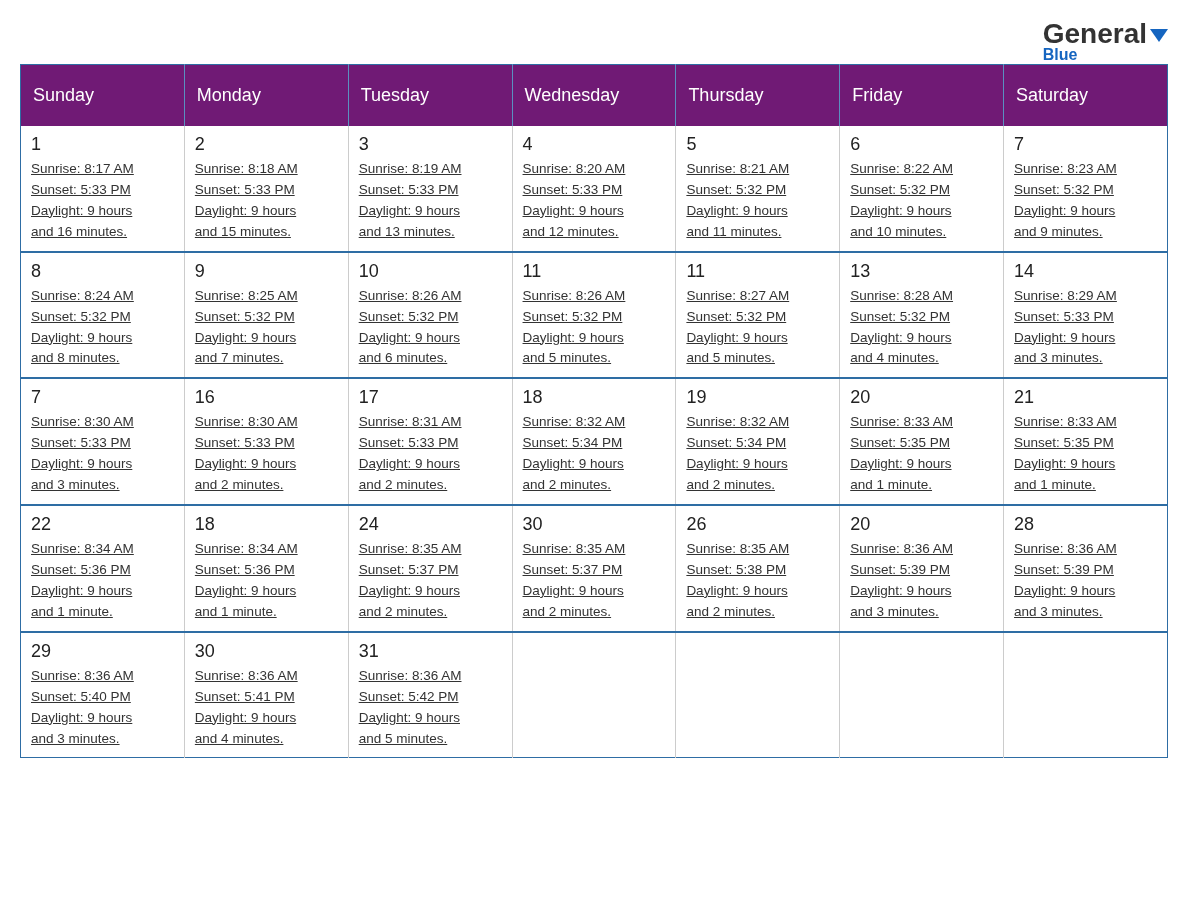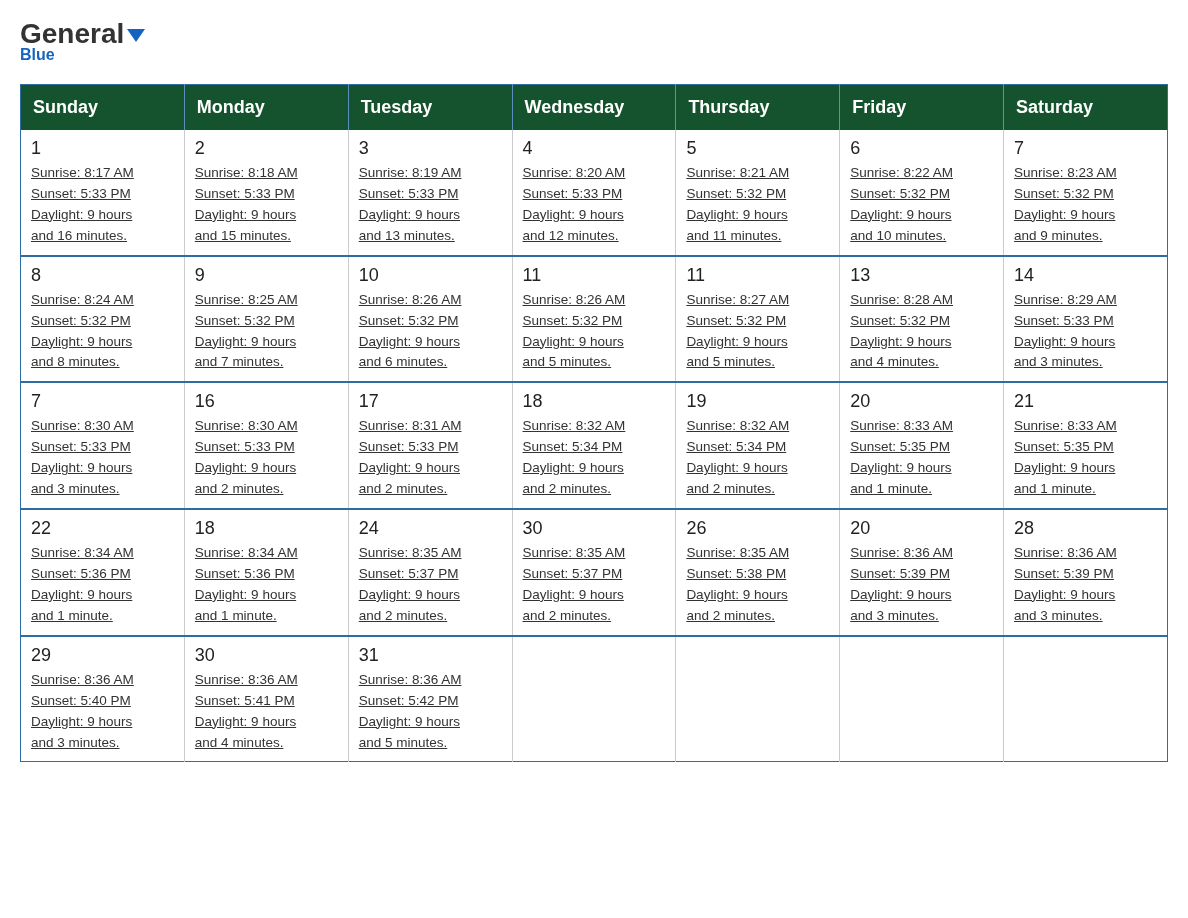--- a/index.html
+++ b/index.html
@@ -5,23 +5,22 @@
     * { box-sizing: border-box; margin: 0; padding: 0; }
     body {
       font-family: Arial, sans-serif;
       background: #fff;
       padding: 20px;
       width: 1188px;
       min-height: 918px;
     }
     .header {
       display: flex;
-      justify-content: flex-start;
+      justify-content: flex-end;
       align-items: flex-start;
-      margin-bottom: 20px;
     }
     .logo {
       display: flex;
       flex-direction: column;
       align-items: flex-start;
     }
     .logo-text {
       font-size: 28px;
       font-weight: bold;
       color: #333;
@@ -45,25 +44,25 @@
       font-size: 22px;
       color: #444;
       margin-top: 4px;
     }
     .calendar-table {
       width: 100%;
       border-collapse: collapse;
       border: 1px solid #2e6da4;
     }
     .calendar-table th {
-      background-color: #14532d;
+      background-color: #701a75;
       color: #fff;
       font-size: 18px;
-      font-weight: bold;
-      padding: 12px 12px;
+      font-weight: normal;
+      padding: 20px 12px;
       text-align: left;
       border-right: 1px solid #5a90c0;
     }
     .calendar-table th:last-child {
       border-right: none;
     }
     .calendar-table td {
       vertical-align: top;
       padding: 8px 10px;
       border-right: 1px solid #ccc;

